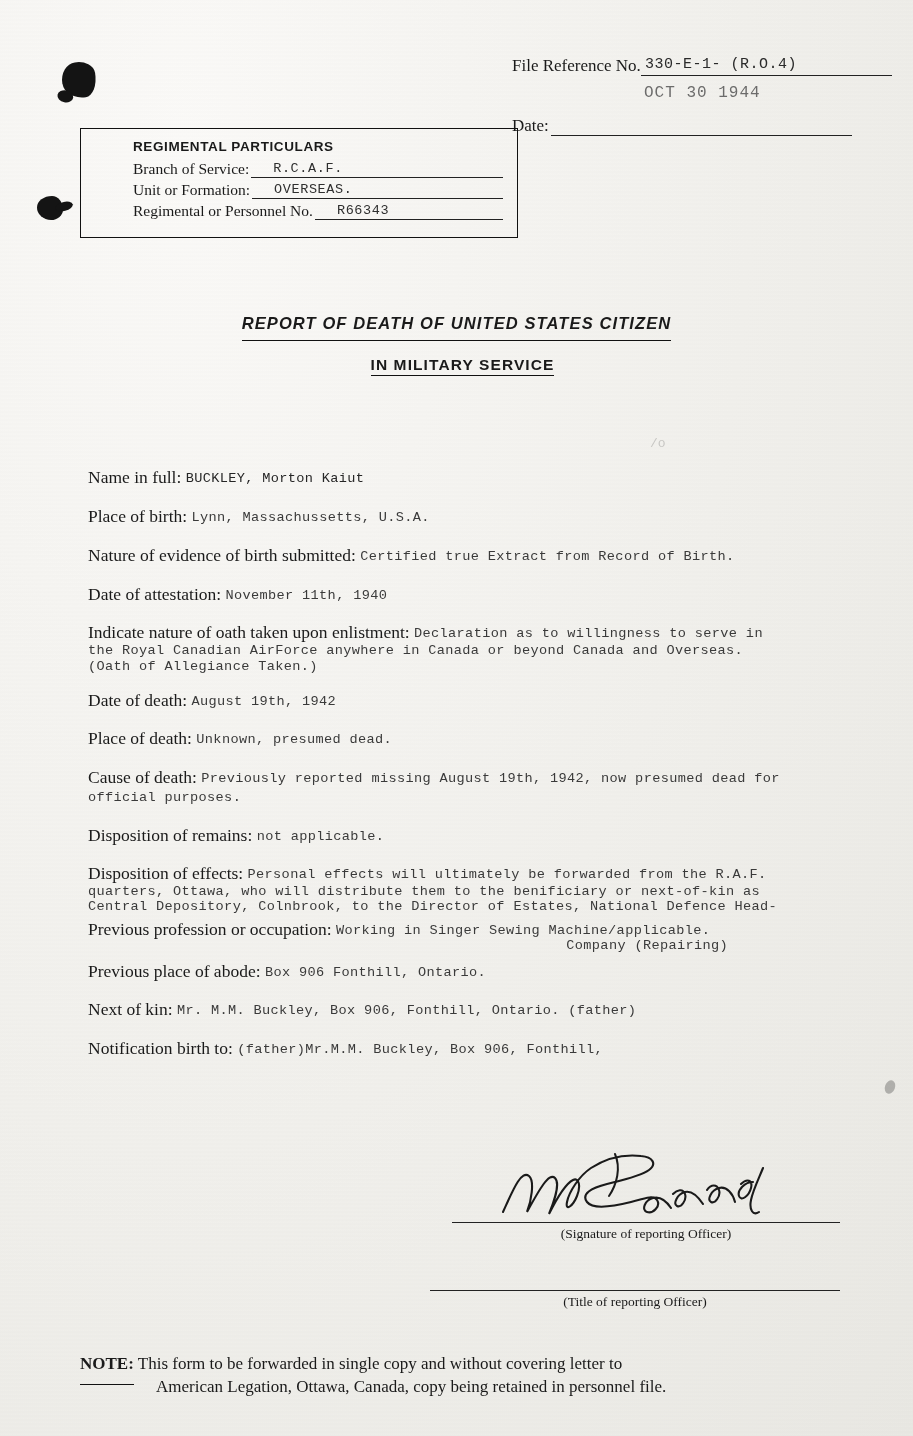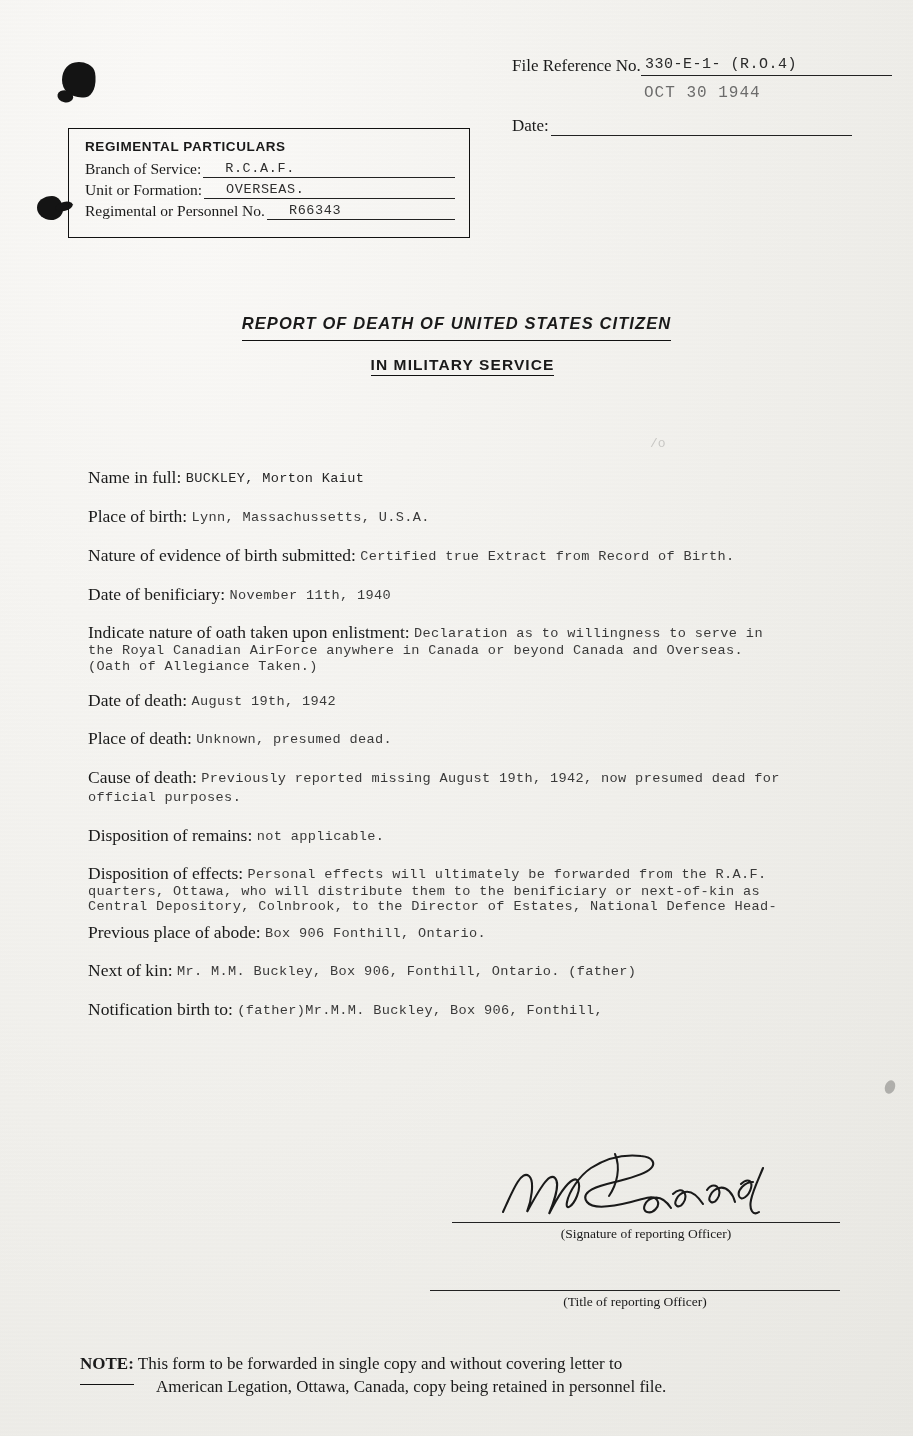--- a/index.html
+++ b/index.html
@@ -48,23 +48,24 @@
     margin-left:24px;
   }
   .dateline{
     position:absolute;left:512px;top:116px;width:340px;
     font-size:17px;display:flex;align-items:flex-end;
   }
   .dateline .ul{display:inline-block;border-bottom:1px solid #222;flex:1;margin-left:2px;height:15px;}
 
   
   .regbox{
-    position:absolute;left:68px;top:128px;width:400px;height:108px;
+    position:absolute;left:80px;top:128px;width:400px;height:108px;
     border:1.5px solid #111;
     background:transparent;
+    padding-left:36px;
   }
   .regbox h2{
     margin:0;padding:10px 0 6px 16px;
     font-family:"Liberation Sans", sans-serif;
     font-size:13.5px;font-weight:700;letter-spacing:.6px;
   }
   .regrow{
     display:flex;align-items:flex-end;
     padding:0 14px 0 16px;
     font-size:15.5px;
@@ -255,21 +256,21 @@
       <span class="lbl">Place of birth:</span>
       <span class="tw">Lynn, Massachussetts, U.S.A.</span>
     </div>
 
     <div class="fld">
       <span class="lbl">Nature of evidence of birth submitted:</span>
       <span class="tw">Certified  true Extract from Record of Birth.</span>
     </div>
 
     <div class="fld">
-      <span class="lbl">Date of benificiary:</span>
+      <span class="lbl">Date of attestation:</span>
       <span class="tw">November 11th, 1940</span>
     </div>
 
     <div class="oathblock">
       <span class="lbl">Indicate nature of oath taken upon enlistment:</span>
       <span class="tw">Declaration as to willingness to serve in</span>
       <span class="tw l2">the Royal Canadian AirForce anywhere in Canada or beyond Canada and Overseas.</span>
       <span class="tw l3">(Oath of Allegiance Taken.)</span>
     </div>
 
@@ -294,20 +295,25 @@
       <span class="tw">not applicable.</span>
     </div>
 
     <div class="effects">
       <span class="lbl">Disposition of effects:</span>
       <span class="tw">Personal effects will ultimately be forwarded from the R.A.F.</span>
       <span class="tw l3">quarters, Ottawa, who will distribute them to the benificiary or next-of-kin as</span>
       <span class="tw l2">Central Depository, Colnbrook, to the Director of Estates, National Defence Head-</span>
     </div>
 
+    <div class="prevprof">
+      <span class="lbl">Previous profession or occupation:</span>
+      <span class="tw">Working in Singer Sewing Machine/applicable.</span>
+      <span class="tw second">Company (Repairing)</span>
+    </div>
 
     <div class="fld" style="margin-top:6px">
       <span class="lbl">Previous place of abode:</span>
       <span class="tw">Box 906 Fonthill, Ontario.</span>
     </div>
 
     <div class="fld">
       <span class="lbl">Next of kin:</span>
       <span class="tw">Mr. M.M. Buckley, Box 906, Fonthill, Ontario. (father)</span>
     </div>

